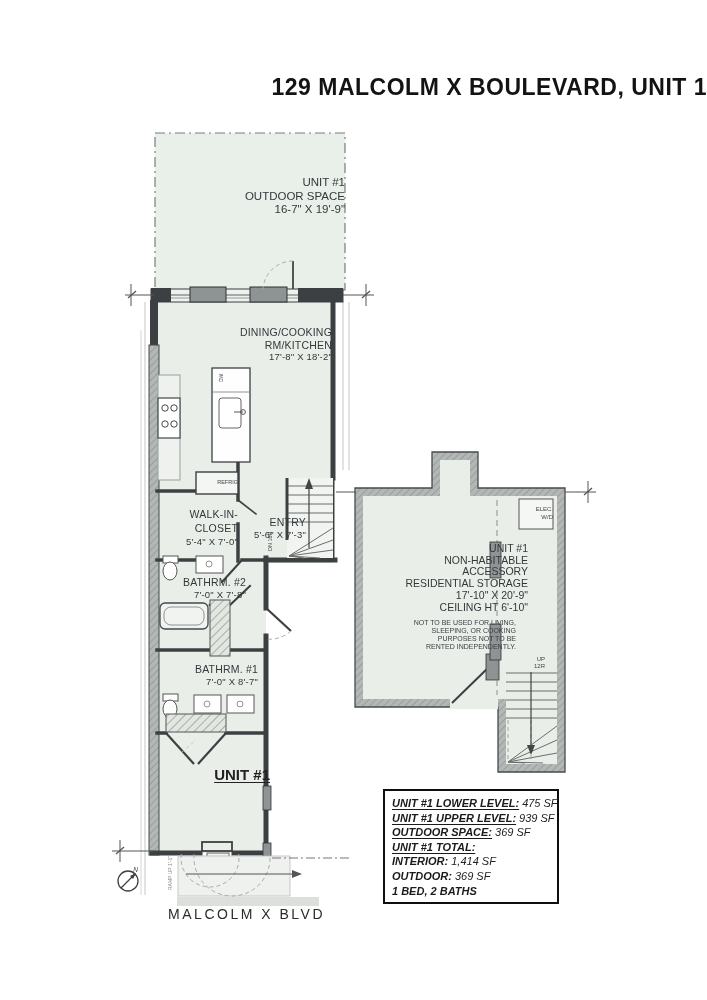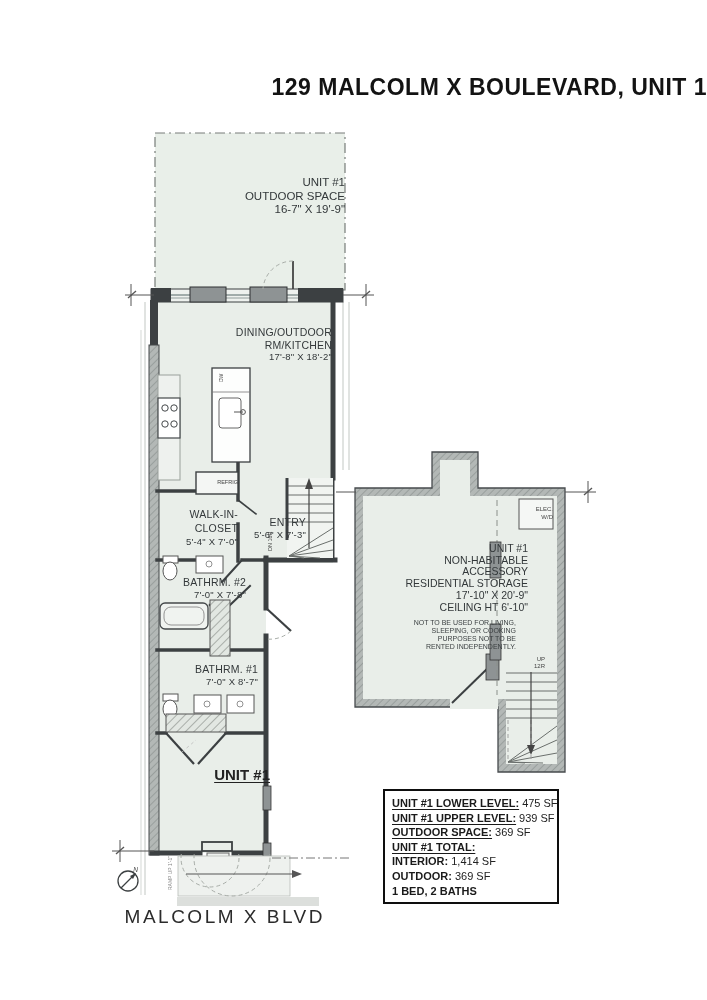--- a/index.html
+++ b/index.html
@@ -8,24 +8,24 @@
   svg{position:absolute;left:0;top:0;}
   .lbl{position:absolute;text-align:right;color:#33383a;}
   .ttl{font-size:23px;font-weight:800;letter-spacing:.5px;color:#131313;width:707px;left:0;}
   .room{font-size:10.5px;line-height:12.5px;letter-spacing:.2px;}
   .room .dim{font-size:9.5px;}
   .big{font-size:11.5px;line-height:13.5px;}
   .tiny{font-size:5.5px;line-height:6px;color:#444;}
   .note{font-size:7px;line-height:7.9px;color:#3a3f41;}
   .stor{font-size:10.5px;line-height:11.7px;}
   .unit{font-size:15px;font-weight:700;text-decoration:underline;text-underline-offset:2px;color:#222;}
-  .street{font-size:19px;letter-spacing:2.5px;color:#2b2b2b;}
+  .street{font-size:14px;letter-spacing:2.5px;color:#2b2b2b;}
   .vert{writing-mode:vertical-rl;transform:rotate(180deg);}
   .summary{position:absolute;left:383px;top:789px;width:158px;border:2.5px solid #0e0e0e;
-           background:#fff;padding:5px 7px 4px 7px;}
+           background:#fff;padding:5px 7px 4px 7px;font-style:italic;}
   .srow{font-size:11px;line-height:14.6px;white-space:nowrap;color:#1a1a1a;}
   .slabel{font-weight:700;}
   .slabel.u{text-decoration:underline;text-underline-offset:1.5px;}
   .sval{font-weight:400;color:#222;margin-left:3px;}
 </style>
 </head>
 <body>
 
 <div id="stage">
 
@@ -241,21 +241,21 @@
 
   <div class="lbl ttl" style="top:74px;">129 MALCOLM X BOULEVARD, UNIT 1</div>
 
   <div class="lbl big" style="left:155px;top:176px;width:190px;">
     <div>UNIT #1</div>
     <div>OUTDOOR SPACE</div>
     <div>16-7" X 19'-9"</div>
   </div>
 
   <div class="lbl room" style="left:160px;top:326px;width:172px;">
-    <div>DINING/OUTDOOR</div>
+    <div>DINING/COOKING</div>
     <div>RM/KITCHEN</div>
     <div class="dim">17'-8" X  18'-2"</div>
   </div>
 
   <div class="lbl tiny" style="left:196px;top:479px;width:42px;font-size:5.5px;">REFRIG</div>
   <div class="lbl tiny vert" style="left:218px;top:374px;height:16px;font-size:5px;">DW</div>
 
   <div class="lbl room" style="left:228px;top:516px;width:78px;">
     <div>ENTRY</div>
     <div class="dim">5'-6" X 7'-3"</div>

